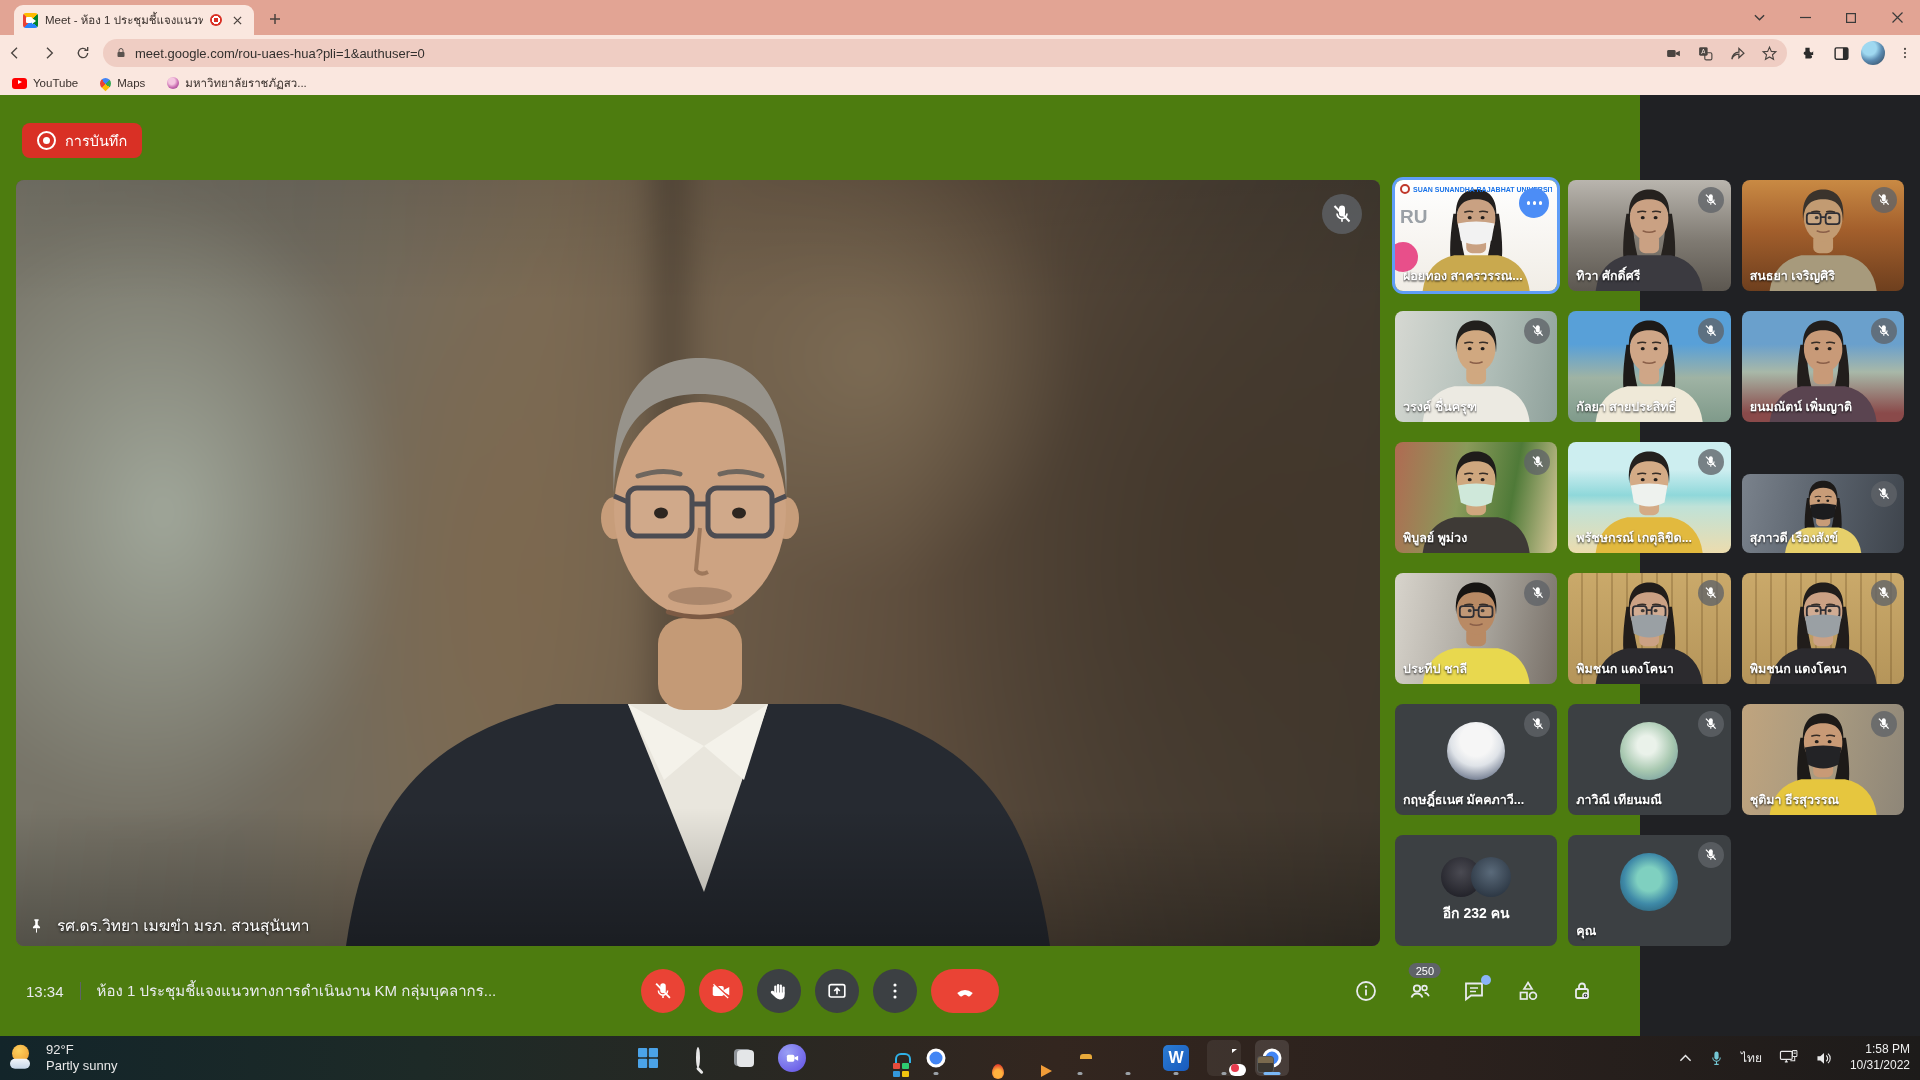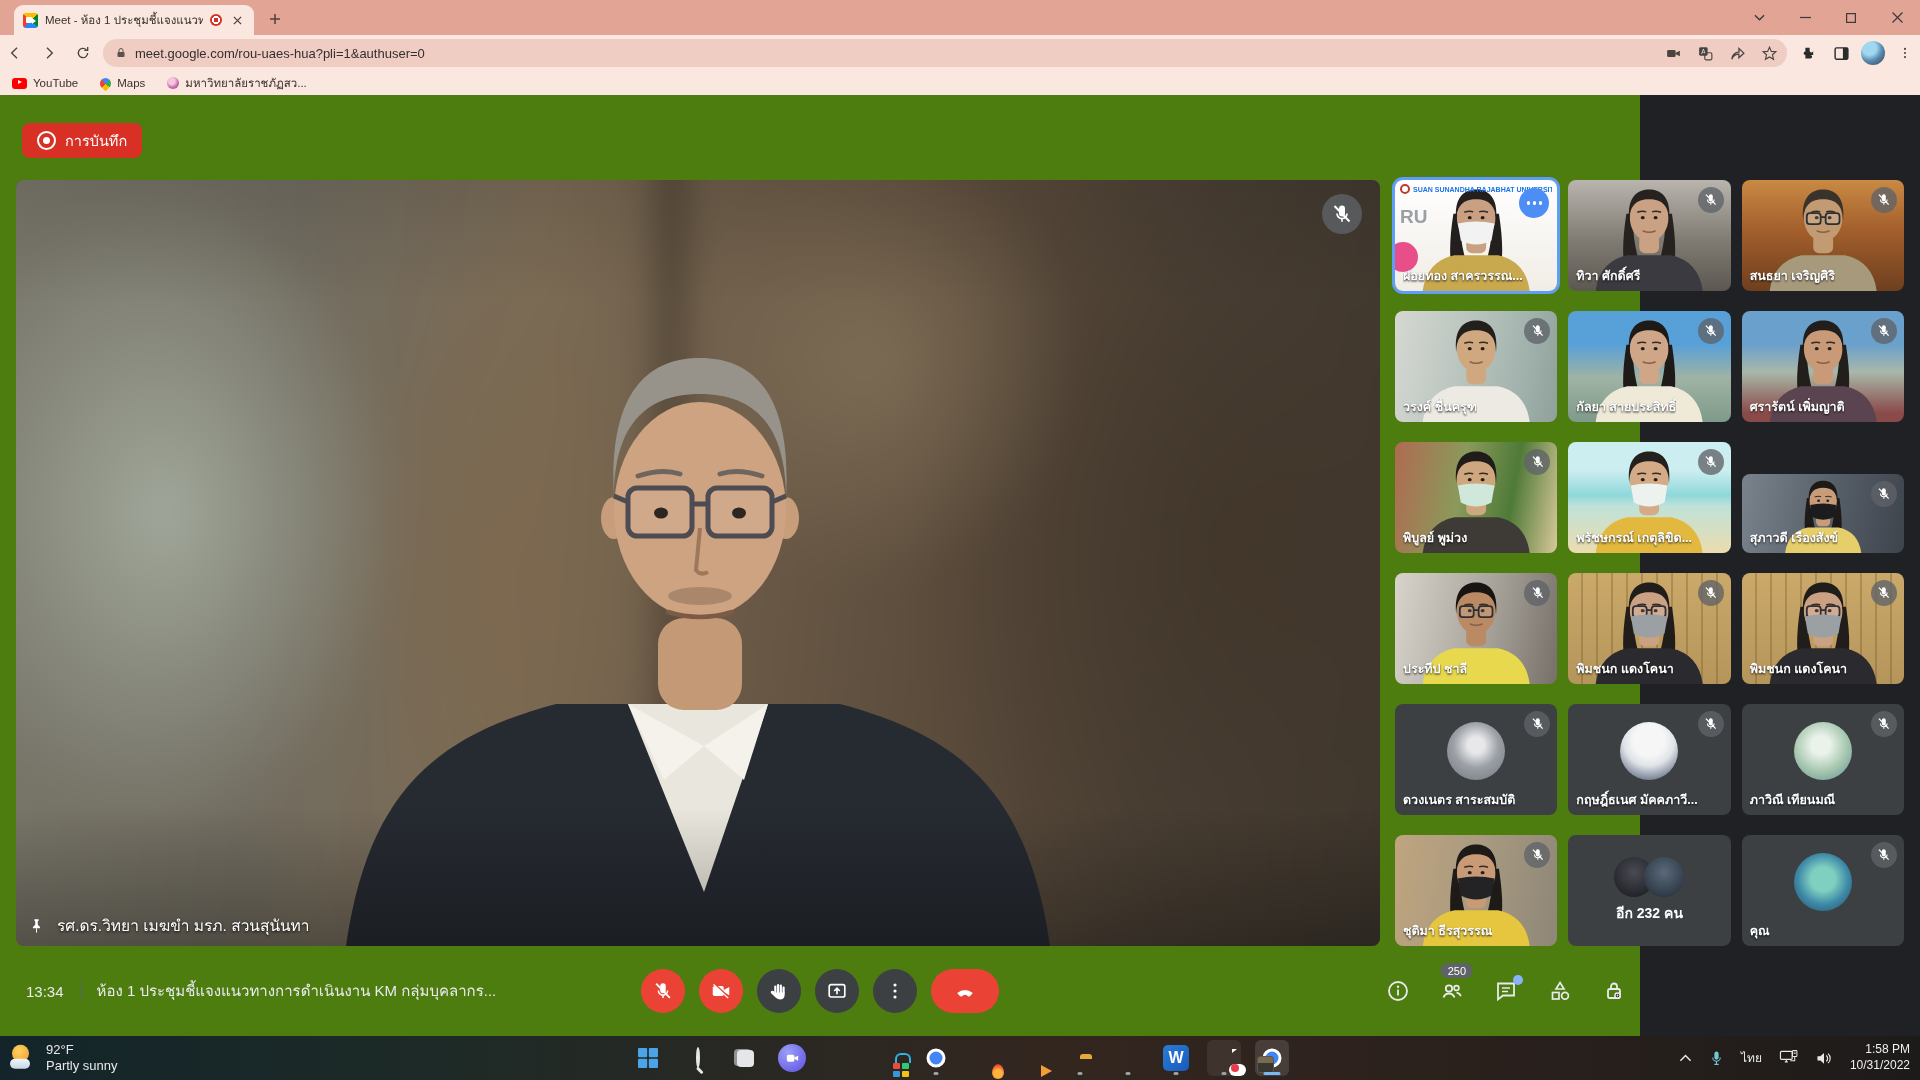--- a/index.html
+++ b/index.html
@@ -86,21 +86,21 @@
   .more-label{position:absolute;left:0;right:0;top:60%;text-align:center;color:#fff;font-size:14px;font-weight:bold;}
 
   .bottombar{position:absolute;left:0;bottom:0;width:100%;height:90px;}
   .bb-left{position:absolute;left:26px;top:50%;transform:translateY(-50%);display:flex;align-items:center;gap:16px;color:#e8eaed;font-size:15px;white-space:nowrap;}
   .bb-sep{width:1px;height:18px;background:#5f6368;}
   .bb-controls{position:absolute;left:50%;top:50%;transform:translate(-50%,-50%);display:flex;align-items:center;gap:14px;}
   .cbtn{width:44px;height:44px;border-radius:50%;background:#3c4043;display:grid;place-items:center;}
   .cbtn.danger{background:#ea4335;}
   .cbtn.endcall{width:68px;border-radius:24px;}
   .cbtn svg{width:22px;height:22px;}
-  .bb-right{position:absolute;right:12px;top:50%;transform:translateY(-50%);display:flex;align-items:center;gap:26px;}
+  .bb-right{position:absolute;right:44px;top:50%;transform:translateY(-50%);display:flex;align-items:center;gap:26px;}
   .rbtn{position:relative;width:28px;height:28px;display:grid;place-items:center;}
   .rbtn svg{width:24px;height:24px;}
   .count-badge{position:absolute;top:-14px;left:50%;transform:translateX(-35%);background:#5f6368;color:#fff;
        font-size:11px;padding:1.5px 7px;border-radius:9px;}
   .notif-dot{position:absolute;top:-2px;right:-3px;width:10px;height:10px;border-radius:50%;background:#8ab4f8;}
 
   
   .taskbar{position:absolute;left:0;bottom:0;width:1920px;height:44px;
        background:linear-gradient(90deg,#13252a,#1d2a27 22%,#33261f 55%,#2b211d 75%,#1d1b1a);}
   .tb-weather{position:absolute;left:10px;top:50%;transform:translateY(-50%);display:flex;align-items:center;gap:8px;color:#e9e9e9;}
@@ -450,21 +450,21 @@
           <path d="M103 34 Q110 80 102 96 L86 96 Q98 62 96 34 Z" fill="#221e1c"></path>
           <path d="M26 112 Q30 82 58 76 L102 76 Q130 82 134 112 Z" fill="#5a4450"></path>
           <rect x="70" y="54" width="20" height="20" rx="6" fill="#c89a78"></rect>
           <ellipse cx="80" cy="38" rx="19.5" ry="24" fill="#c89a78"></ellipse>
           <path d="M60 42 C57 16 69 9.5 80 9.5 C91 9.5 103 16 100 42 C100 26 93 19.5 80 19.5 C67 19.5 60 26 60 42 Z" fill="#221e1c"></path>
           <ellipse cx="73.5" cy="38" rx="2" ry="1.7" fill="#241f1c"></ellipse>
           <ellipse cx="86.5" cy="38" rx="2" ry="1.7" fill="#241f1c"></ellipse>
           <path d="M68 32.5 Q73.5 30.5 77 32.2 M83 32.2 Q86.5 30.5 92 32.5" stroke="#352c26" stroke-width="1.5" fill="none"></path>
           <path d="M74 51.5 Q80 54 86 51.5" stroke="#8a5f48" stroke-width="1.6" fill="none" stroke-linecap="round"></path>
         </svg>
-        <div class="tname">ศรารัตน์ เพิ่มญาติ</div>
+        <div class="tname">ยนมณัตน์ เพิ่มญาติ</div>
         <div class="micoff">
           <svg viewBox="0 0 24 24">
             <path d="M12 14.5 a3 3 0 0 0 3-3 V6.5 a3 3 0 0 0-6 0 v5 a3 3 0 0 0 3 3 z" fill="#fff"></path>
             <path d="M7 11.5 a5 5 0 0 0 10 0 M12 16.5 v3.2" stroke="#fff" stroke-width="1.7" fill="none"></path>
             <path d="M4.5 4 L19.5 19.5" stroke="#fff" stroke-width="2"></path>
           </svg>
         </div>
       </div>
       <div class="tile" style="background: linear-gradient(100deg, rgb(176, 106, 82), rgb(138, 154, 90) 40%, rgb(79, 122, 56) 70%, rgb(216, 200, 154));">
         <svg class="person" viewBox="0 0 160 112" preserveAspectRatio="xMidYMax meet">
@@ -592,31 +592,20 @@
           <ellipse cx="86.5" cy="38" rx="2" ry="1.7" fill="#241f1c"></ellipse>
           <path d="M68 32.5 Q73.5 30.5 77 32.2 M83 32.2 Q86.5 30.5 92 32.5" stroke="#352c26" stroke-width="1.5" fill="none"></path>
           <g stroke="#2e2e34" stroke-width="1.8" fill="rgba(255,255,255,.12)">
             <rect x="63.5" y="33.5" width="14" height="11" rx="3"></rect>
             <rect x="82.5" y="33.5" width="14" height="11" rx="3"></rect>
             <path d="M77.5 37.5 h5"></path>
           </g>
           <path d="M61.5 44 Q80 39.5 98.5 44 L95.5 61 Q80 69 64.5 61 Z" fill="#9aa0a4"></path>
         </svg>
         <div class="tname">พิมชนก แดงโคนา</div>
-        <div class="micoff">
-          <svg viewBox="0 0 24 24">
-            <path d="M12 14.5 a3 3 0 0 0 3-3 V6.5 a3 3 0 0 0-6 0 v5 a3 3 0 0 0 3 3 z" fill="#fff"></path>
-            <path d="M7 11.5 a5 5 0 0 0 10 0 M12 16.5 v3.2" stroke="#fff" stroke-width="1.7" fill="none"></path>
-            <path d="M4.5 4 L19.5 19.5" stroke="#fff" stroke-width="2"></path>
-          </svg>
-        </div>
-      </div>
-      <div class="tile">
-        <div class="avatar" style="background:radial-gradient(circle at 50% 40%,#e8e8ea 0 18%,#9aa0a6 50%,#70767c 100%)"></div>
-        <div class="tname">ดวงเนตร สาระสมบัติ</div>
         <div class="micoff">
           <svg viewBox="0 0 24 24">
             <path d="M12 14.5 a3 3 0 0 0 3-3 V6.5 a3 3 0 0 0-6 0 v5 a3 3 0 0 0 3 3 z" fill="#fff"></path>
             <path d="M7 11.5 a5 5 0 0 0 10 0 M12 16.5 v3.2" stroke="#fff" stroke-width="1.7" fill="none"></path>
             <path d="M4.5 4 L19.5 19.5" stroke="#fff" stroke-width="2"></path>
           </svg>
         </div>
       </div>
       <div class="tile">
         <div class="avatar" style="background:radial-gradient(circle at 50% 32%,#f6f6f6 0 32%,#dfe3e8 52%,#33415e 100%)"></div>

